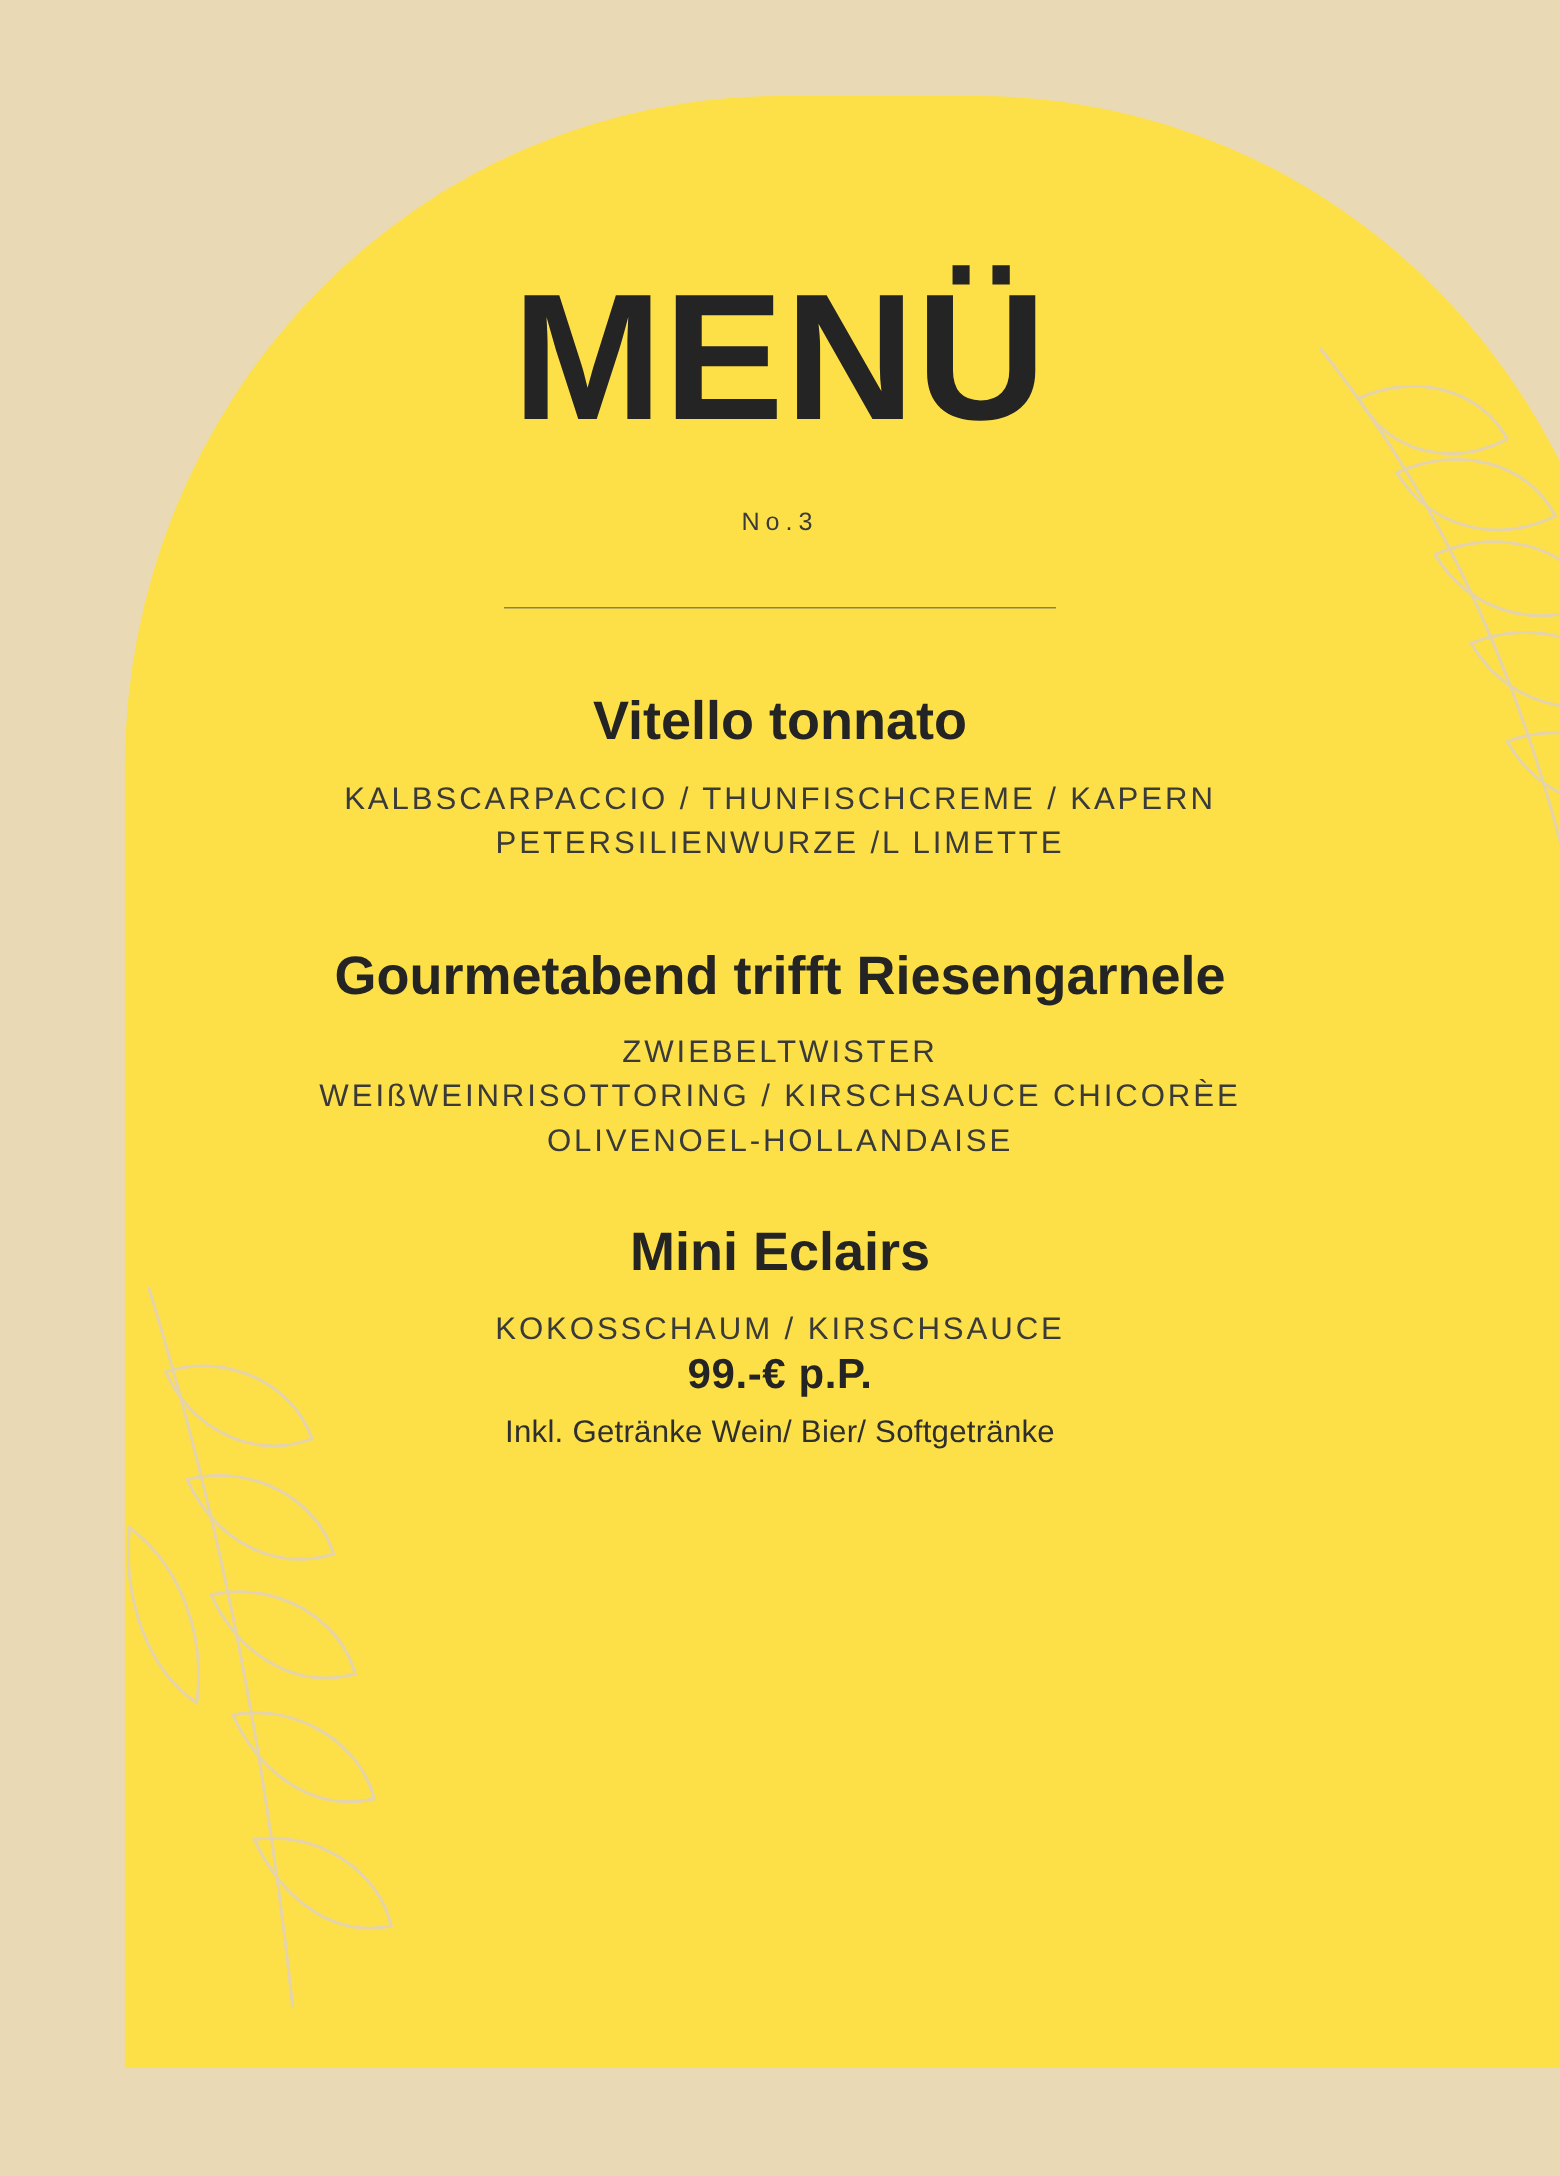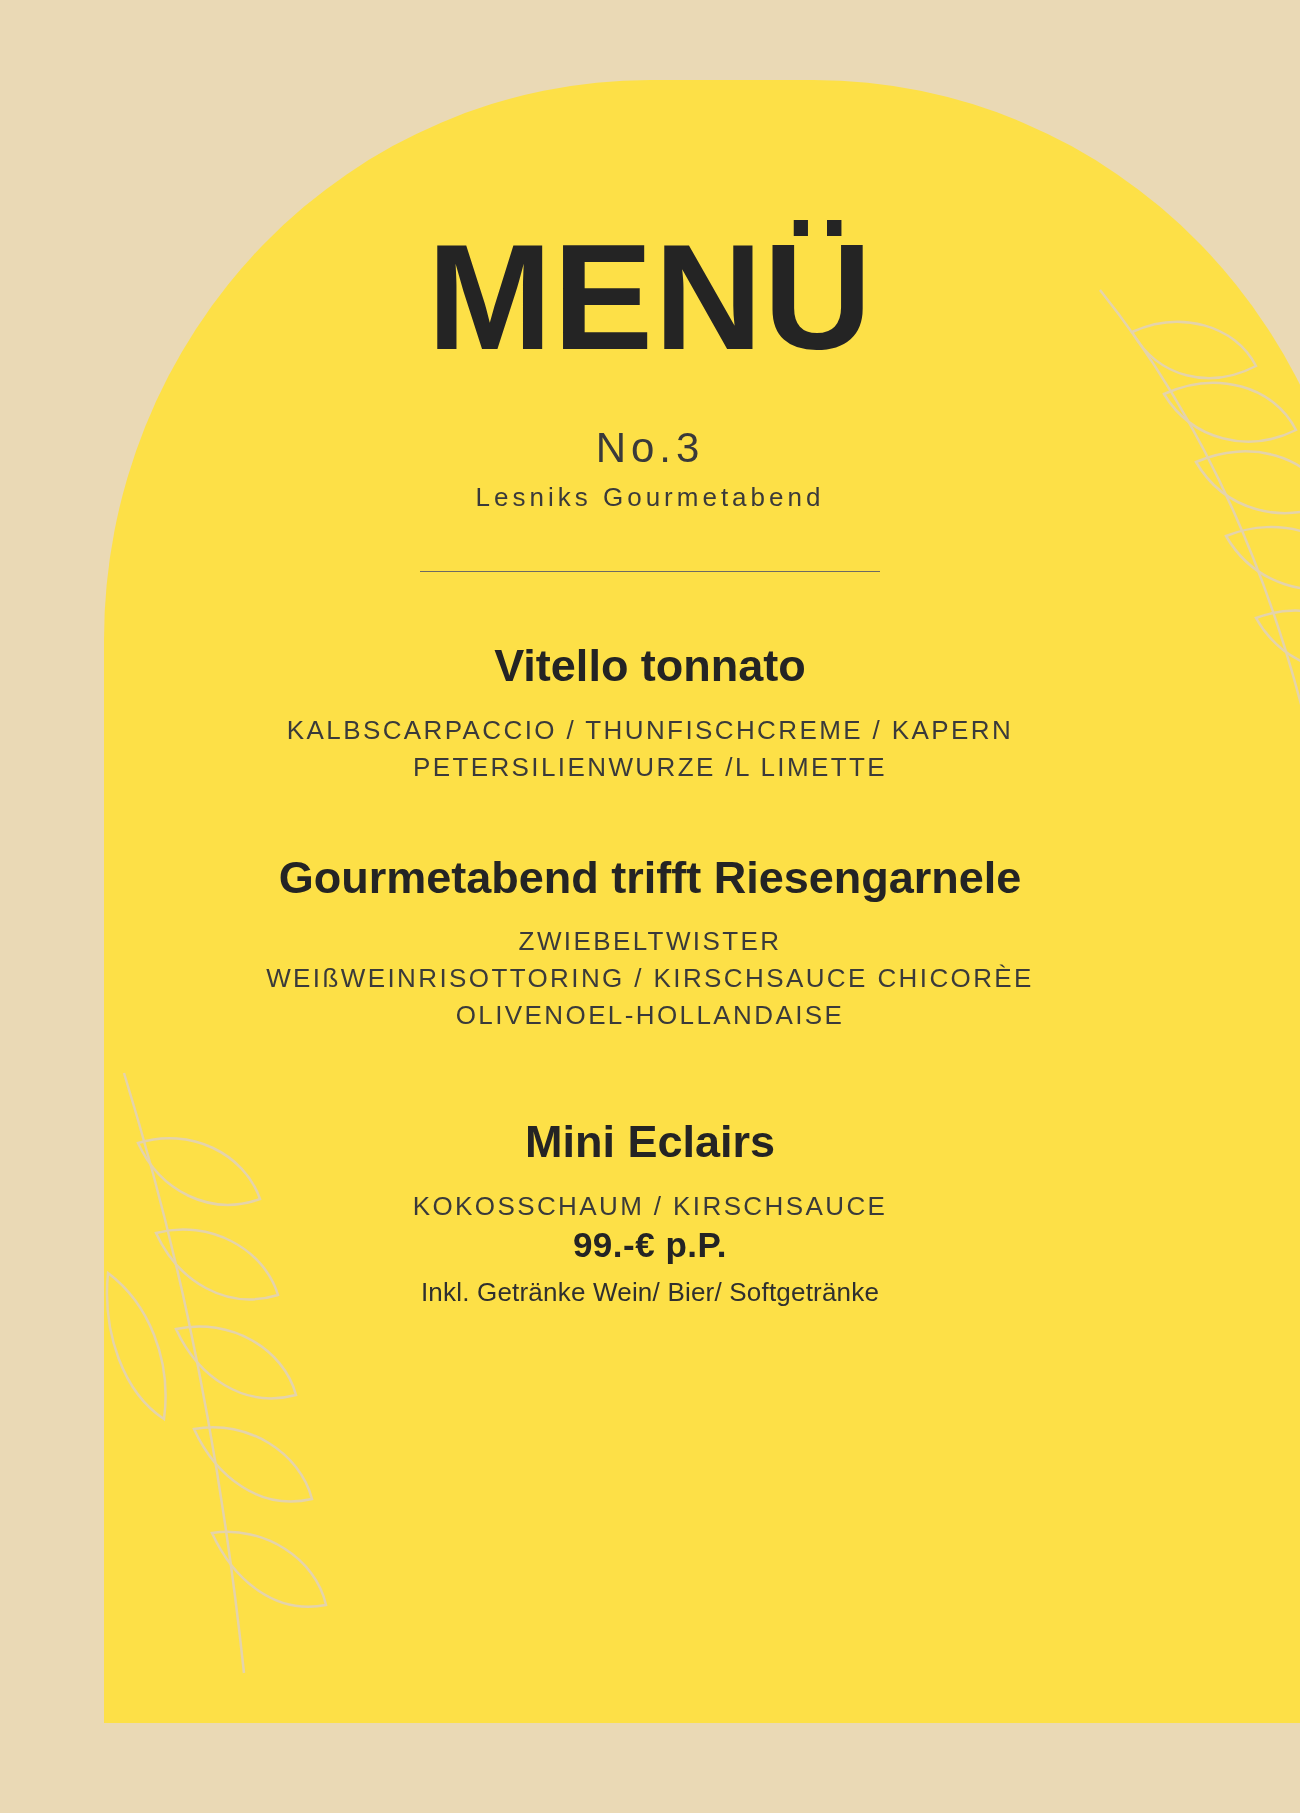--- a/index.html
+++ b/index.html
@@ -60,21 +60,21 @@
     padding-top: 142px;
     font-size: 150px;
     font-weight: 700;
     letter-spacing: 1px;
     line-height: 1;
     color: #242424;
   }
 
   #menu-number {
     margin-top: 52px;
-    font-size: 42px;
+    font-size: 21px;
     letter-spacing: 5px;
     color: #3a3a3a;
   }
   #menu-subtitle {
     margin-top: 10px;
     font-size: 26px;
     letter-spacing: 4px;
     color: #3a3a3a;
   }
 
@@ -98,21 +98,21 @@
   .course-desc {
     margin-top: 20px;
     font-size: 26px;
     letter-spacing: 2.4px;
     line-height: 1.42;
     color: #3a3a3a;
   }
 
   #course-1 { margin-top: 68px; }
   #course-2 { margin-top: 66px; }
-  #course-3 { margin-top: 82px; }
+  #course-3 { margin-top: 48px; }
 
   #price-block {
   }
   #price-line {
     font-size: 35px;
     font-weight: 700;
     color: #242424;
     letter-spacing: 0.5px;
   }
   #price-note {
@@ -148,21 +148,20 @@
       <path d="M118 470 C 170 462, 222 496, 232 542 C 182 552, 140 518, 118 470 Z"></path>
       <path d="M14 210 C 8 270, 30 330, 70 356 C 78 296, 54 240, 14 210 Z"></path>
     </g>
   </svg>
 
   <div id="menu-content">
 
     <h1 id="menu-title">MENÜ</h1>
 
     <div id="menu-number">No.3</div>
-    <div id="menu-subtitle">Lesniks Gourmetabend</div>
 
     <div id="divider"></div>
 
     <div class="course" id="course-1">
       <div class="course-name">Vitello tonnato</div>
       <div class="course-desc">
         <div>KALBSCARPACCIO / THUNFISCHCREME / KAPERN</div>
         <div>PETERSILIENWURZE /L LIMETTE</div>
       </div>
     </div>

